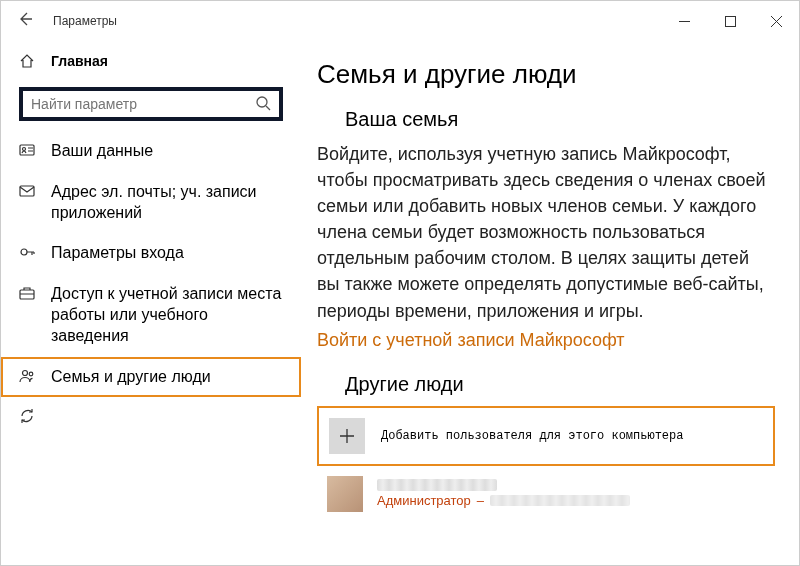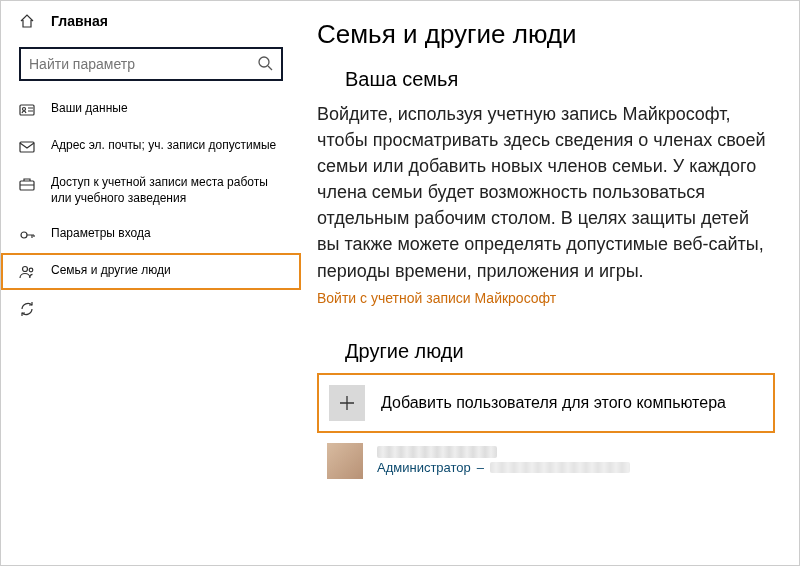--- a/index.html
+++ b/index.html
@@ -69,21 +69,21 @@
       gap: 14px;
       cursor: pointer;
     }
     .sidebar-home .icon { color:#333; width:18px; display:flex; }
     .sidebar-home-label { font-size: 14px; color:#000;font-weight:bold; }
     .search-wrap {
       padding: 10px 18px 10px 18px;
     }
     .search-box {
       height: 34px;
-      border: 2px solid #0f172a;
+      border: 4px solid #0f172a;
       display: flex;
       align-items: center;
       padding: 0 8px;
       gap: 8px;
     }
     .search-input {
       flex: 1;
       border: none;
       outline: none;
       font-size: 14px;
@@ -106,21 +106,21 @@
       cursor: pointer;
       line-height: 1.3;
     }
     .nav-item .icon {
       width: 18px;
       min-width:18px;
       color:#333;
       margin-top:1px;
       display:flex;
     }
-    .nav-item-label { font-size:12px; color:#000; }
+    .nav-item-label { font-size:16px; color:#000; }
     .nav-item.highlighted {
       outline: 2px solid #e88a1c;
       outline-offset: -2px;
     }
     
     .main {
       flex: 1;
       padding: 18px 24px 10px 16px;
       overflow: hidden;
     }
@@ -141,22 +141,22 @@
     .main p {
       font-size: 18px;
       line-height: 1.45;
       color: #222;
       margin-bottom: 6px;
       max-width: 460px;
     }
     .link {
       color: #cc6b0a;
       cursor: pointer;
-      font-size:14px;
-      margin-bottom: 14px;
+      font-size:18px;
+      margin-bottom: 2px;
       display:inline-block;
     }
     .section-gap { height: 14px; }
     .add-user-box {
       display:flex;
       align-items:center;
       gap: 16px;
       padding: 10px;
       border: 2px solid #e88a1c;
       margin-top: 10px;
@@ -165,54 +165,78 @@
     }
     .plus-tile {
       width: 36px;
       height: 36px;
       background: #d9d9d9;
       display:flex;
       align-items:center;
       justify-content:center;
       color:#333;
     }
-    .add-user-label { font-size:16px; color:#000; }
+    .add-user-label { font-size:12px; color:#000;font-family:Liberation Mono, monospace; }
     .user-row {
       display:flex;
       align-items:center;
       gap: 14px;
       padding: 10px 0 0 10px;
       max-width: 460px;
     }
     .avatar {
       width: 36px;
       height: 36px;
       background: linear-gradient(135deg,#d8bba0,#b89276);
       filter: blur(0.3px);
     }
     .user-text { display:flex; flex-direction:column; gap:2px;}
     .user-name {
       width: 120px; height:12px;
       background: repeating-linear-gradient(90deg,#ddd,#eee 6px,#ddd 12px);
       border-radius:2px;
     }
     .user-role-line { display:flex; align-items:center; gap:6px; }
-    .user-role { font-size:13px; color:#0c4a6e; }
+    .user-role { font-size:13px; color:#c2410c; }
     .user-blur {
       width: 140px; height:11px;
       background: repeating-linear-gradient(90deg,#e3e3e3,#efefef 6px,#e3e3e3 12px);
       border-radius:2px;
     }
     .icon svg { width:16px; height:16px; }
   </style>
 </head>
 <body>
 
 <div class="window">
 
+  <div class="titlebar">
+    <div class="titlebar-back">
+      <svg viewBox="0 0 16 16" width="16" height="16" fill="none" stroke="currentColor" stroke-width="1.3">
+          <path d="M10 2 L4 8 L10 14 M4 8 H15"></path>
+        </svg>
+    </div>
+    <div class="titlebar-title">Параметры</div>
+    <div class="titlebar-spacer"></div>
+    <div class="winctrl">
+      <svg width="11" height="11" viewBox="0 0 11 11">
+          <path d="M0 5.5 H11" stroke="#333" stroke-width="1"></path>
+        </svg>
+    </div>
+    <div class="winctrl">
+      <svg width="11" height="11" viewBox="0 0 11 11">
+          <rect x="0.5" y="0.5" width="10" height="10" fill="none" stroke="#333" stroke-width="1"></rect>
+        </svg>
+    </div>
+    <div class="winctrl">
+      <svg width="11" height="11" viewBox="0 0 11 11">
+          <path d="M0 0 L11 11 M11 0 L0 11" stroke="#333" stroke-width="1"></path>
+        </svg>
+    </div>
+  </div>
 
   <div class="body">
 
     <div class="sidebar">
       <div class="sidebar-home">
         <span class="icon">
           <svg viewBox="0 0 16 16" fill="none" stroke="currentColor" stroke-width="1.2">
               <path d="M2 8 L8 2 L14 8 M4 7 V14 H12 V7"></path>
             </svg>
         </span>
@@ -243,39 +267,39 @@
             </span>
           <span class="nav-item-label">Ваши данные</span>
         </div>
         <div class="nav-item">
           <span class="icon">
               <svg viewBox="0 0 16 16" fill="none" stroke="currentColor" stroke-width="1.2">
                 <rect x="1" y="3" width="14" height="10" rx="1"></rect>
                 <path d="M1 4l7 5 7-5"></path>
               </svg>
             </span>
-          <span class="nav-item-label">Адрес эл. почты; уч. записи допустимые</span>
+          <span class="nav-item-label">Адрес эл. почты; уч. записи приложений</span>
+        </div>
+        <div class="nav-item">
+          <span class="icon">
+              <svg viewBox="0 0 16 16" fill="none" stroke="currentColor" stroke-width="1.2">
+                <circle cx="5" cy="8" r="3"></circle>
+                <path d="M8 8h7M13 8v3M15 8v2"></path>
+              </svg>
+            </span>
+          <span class="nav-item-label">Параметры входа</span>
         </div>
         <div class="nav-item">
           <span class="icon">
               <svg viewBox="0 0 16 16" fill="none" stroke="currentColor" stroke-width="1.2">
                 <rect x="1" y="5" width="14" height="9" rx="1"></rect>
                 <path d="M5 5V3h6v2M1 9h14"></path>
               </svg>
             </span>
           <span class="nav-item-label">Доступ к учетной записи места работы или учебного заведения</span>
-        </div>
-        <div class="nav-item">
-          <span class="icon">
-              <svg viewBox="0 0 16 16" fill="none" stroke="currentColor" stroke-width="1.2">
-                <circle cx="5" cy="8" r="3"></circle>
-                <path d="M8 8h7M13 8v3M15 8v2"></path>
-              </svg>
-            </span>
-          <span class="nav-item-label">Параметры входа</span>
         </div>
         <div class="nav-item highlighted">
           <span class="icon">
               <svg viewBox="0 0 16 16" fill="none" stroke="currentColor" stroke-width="1.2">
                 <circle cx="6" cy="5" r="2.5"></circle>
                 <path d="M1 14c0-3 2.5-4.5 5-4.5S11 11 11 14"></path>
                 <circle cx="12" cy="6" r="1.8"></circle>
                 <path d="M10.5 13.5c.4-2.2 1.7-3.2 3-3.2"></path>
               </svg>
             </span>

